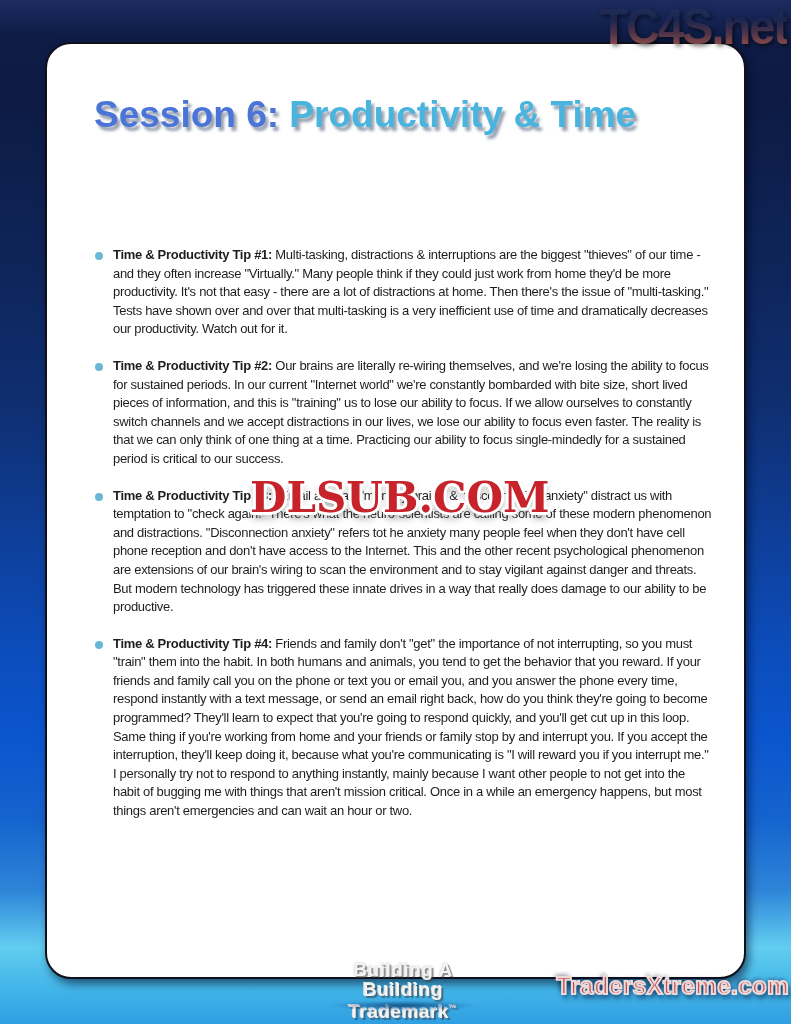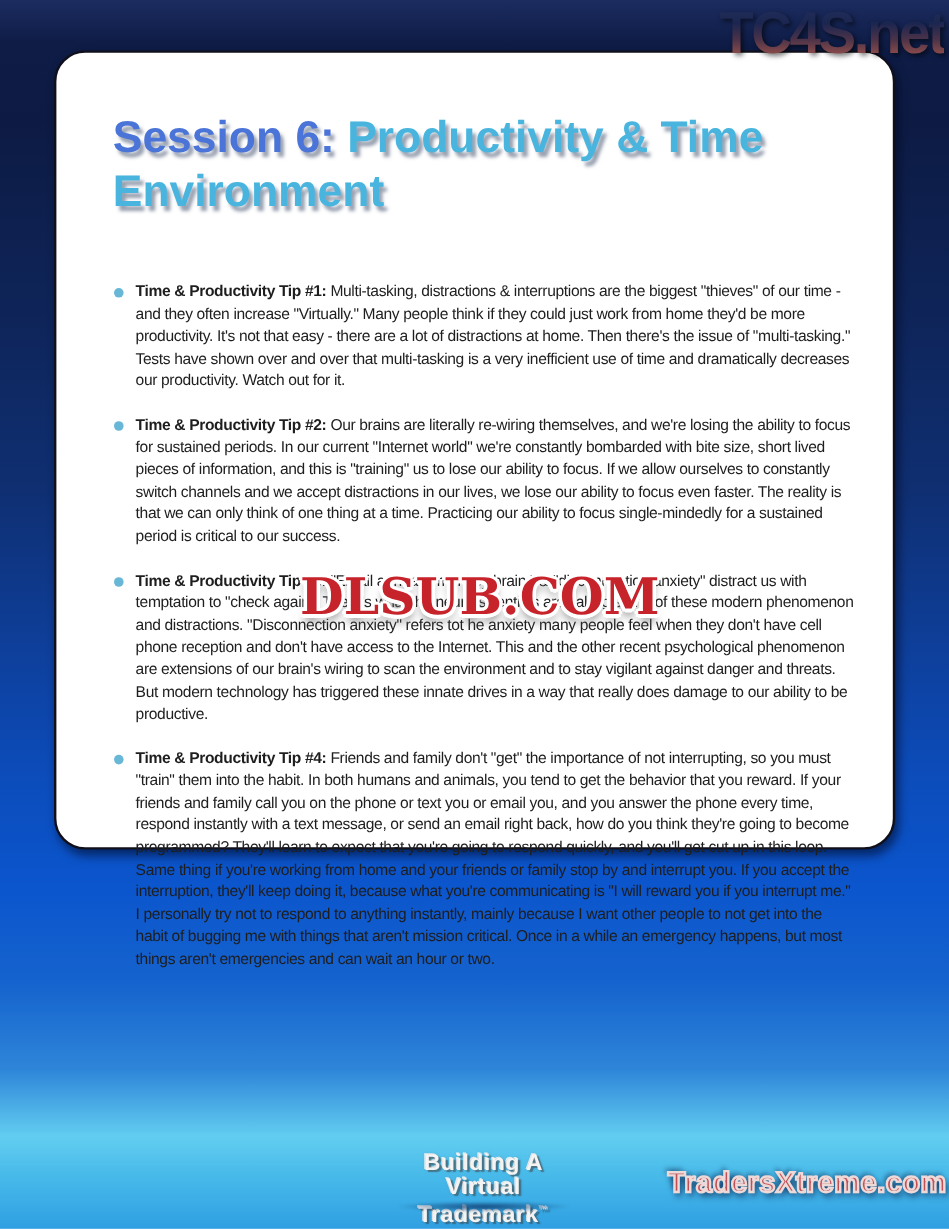--- a/index.html
+++ b/index.html
@@ -5,37 +5,37 @@
   html,body{margin:0;padding:0;}
   body{
     width:791px;height:1024px;position:relative;overflow:hidden;
     font-family:"Liberation Sans",sans-serif;
     background:linear-gradient(180deg,
       #1c2c60 0%, #0e1c46 3.5%, #0d1b44 10%, #0e2458 25%,
       #0f2f72 40%, #0e3e98 52%, #0c4cba 63%, #0b55cd 72%,
       #1563ce 80%, #2e85d8 87%, #62cdf0 92.5%, #49bbea 95.5%, #2f9fe2 100%);
   }
   .card{
-    position:absolute;left:45px;top:42px;width:701px;height:666px;
+    position:absolute;left:45px;top:42px;width:701px;height:937px;
     background:#fff;border:2px solid #10101c;border-radius:26px;
     box-shadow:3px 5px 8px rgba(0,5,30,.55);
     box-sizing:border-box;
   }
   .title{
     position:absolute;left:47px;top:48px;width:640px;
     font-size:37px;font-weight:800;line-height:45px;letter-spacing:0px;
     color:#49b5de;
     text-shadow:3px 4px 3px rgba(125,135,155,.8);
   }
   .title .prefix{color:#4a74d8;}
   .tips{
     position:absolute;left:66px;top:190px;width:600px;
     font-size:13px;line-height:18.6px;letter-spacing:-0.3px;color:#1e1e1e;
   }
-  .tip{position:relative;margin-bottom:18px;}
+  .tip{position:relative;margin-bottom:18px;margin-top:12px;}
   .tip .bullet{
     position:absolute;left:-18px;top:6px;width:8px;height:8px;border-radius:50%;
     background:#69b7d6;
   }
   .tip p{margin:0;}
   .tip b{font-weight:700;}
   .footer{
     position:absolute;left:0;top:858px;width:100%;text-align:center;
     font-size:11.5px;letter-spacing:.3px;color:#8d9296;
   }
@@ -76,21 +76,20 @@
     text-shadow:2px 4px 5px rgba(8,18,58,.85),-2px -2px 4px rgba(8,18,58,.55);
   }
 </style>
 </head>
 <body>
 
 <div class="card">
 
   <div class="title">
     <div><span class="prefix">Session 6:</span><span> Productivity &amp; Time</span></div>
-    <div>Environment</div>
   </div>
 
   <div class="tips">
     <div class="tip">
       <span class="bullet"></span>
       <p><b>Time &amp; Productivity Tip #1:</b> <span>Multi-tasking, distractions &amp; interruptions are the biggest "thieves" of our time - and they often increase "Virtually." Many people think if they could just work from home they'd be more productivity. It's not that easy - there are a lot of distractions at home. Then there's the issue of "multi-tasking." Tests have shown over and over that multi-tasking is a very inefficient use of time and dramatically decreases our productivity. Watch out for it.</span></p>
     </div>
     <div class="tip">
       <span class="bullet"></span>
       <p><b>Time &amp; Productivity Tip #2:</b> <span>Our brains are literally re-wiring themselves, and we're losing the ability to focus for sustained periods. In our current "Internet world" we're constantly bombarded with bite size, short lived pieces of information, and this is "training" us to lose our ability to focus. If we allow ourselves to constantly switch channels and we accept distractions in our lives, we lose our ability to focus even faster.  The reality is that we can only think of one thing at a time. Practicing our ability to focus single-mindedly for a sustained period is critical to our success.</span></p>
@@ -103,20 +102,20 @@
       <span class="bullet"></span>
       <p><b>Time &amp; Productivity Tip #4:</b> <span>Friends and family don't "get" the importance of not interrupting, so you must "train" them into the habit. In both humans and animals, you tend to get the behavior that you reward. If your friends and family call you on the phone or text you or email you, and you answer the phone every time, respond instantly with a text message, or send an email right back, how do you think they're going to become programmed? They'll learn to expect that you're going to respond quickly, and you'll get cut up in this loop. Same thing if you're working from home and your friends or family stop by and interrupt you. If you accept the interruption, they'll keep doing it, because what you're communicating is "I will reward you if you interrupt me." I personally try not to respond to anything instantly, mainly because I want other people to not get into the habit of bugging me with things that aren't mission critical. Once in a while an emergency happens, but most things aren't emergencies and can wait an hour or two.</span></p>
     </div>
   </div>
 
 
 </div>
 
 <div class="logo">
   <div>Building A</div>
-  <div>Virtual</div>
+  <div>Building</div>
   <div><span>Trademark</span><span class="tm">™</span></div>
 </div>
 <div class="logo-shadow"></div>
 
 <div class="wm-tc4s">TC4S.net</div>
 <div class="wm-dlsub">DLSUB.COM</div>
 <div class="wm-traders">TradersXtreme.com</div>
 
 </body></html>

